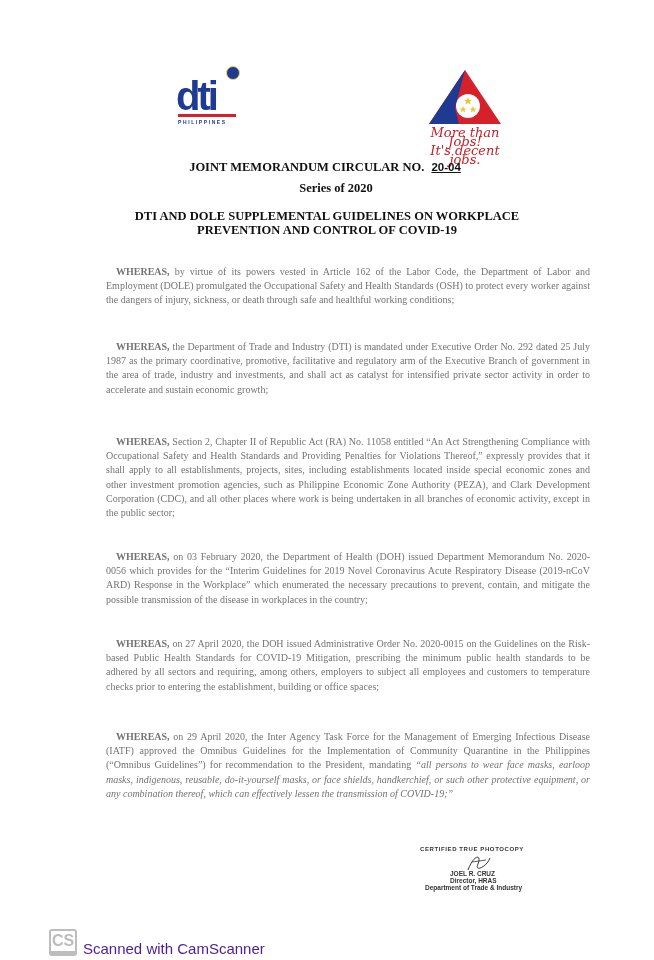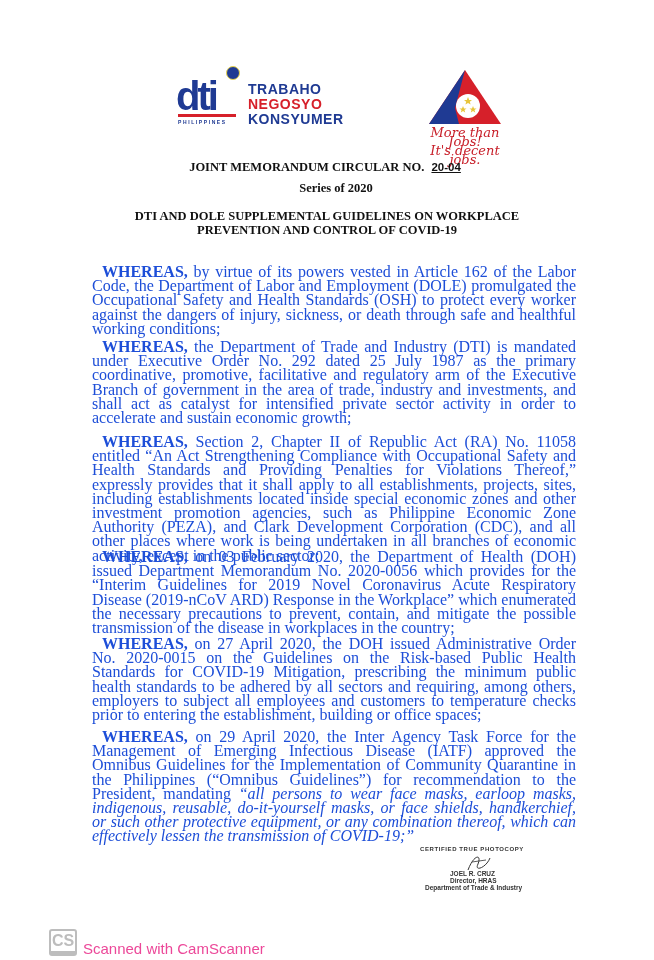--- a/index.html
+++ b/index.html
@@ -38,22 +38,22 @@
     
     .heading { position: absolute; left: 0; width: 654px; text-align: center; font-weight: bold; font-size: 12.5px; line-height: 14px; color: #111; }
     .h-jmc { top: 160px; }
     .h-jmc .num { text-decoration: underline; padding: 0 4px; font-family: "Liberation Sans", sans-serif; font-size: 11.5px; }
     .h-series { top: 181px; margin-left: 9px; }
     .h-title1 { top: 209px; }
     .h-title2 { top: 223px; }
 
     
     .para {
-      position: absolute; left: 92px; width: 484px; font-size: 16px; line-height: 14.2px;
-      text-align: justify; text-indent: 10px; color: #1d4ed8;
+      position: absolute; left: 106px; width: 484px; font-size: 10px; line-height: 14.2px;
+      text-align: justify; text-indent: 10px; color: #737373;
     }
     .para .lead { font-weight: bold; }
     .para .quote { font-style: italic; }
     .p1 { top: 265px; }
     .p2 { top: 340px; }
     .p3 { top: 435px; }
     .p4 { top: 550px; }
     .p5 { top: 637px; }
     .p6 { top: 730px; }
 
@@ -65,39 +65,34 @@
     .stamp-pos { position: absolute; left: 30px; top: 31px; font-size: 6.5px; }
     .stamp-dept { position: absolute; left: 5px; top: 38px; font-size: 6.5px; white-space: nowrap; }
 
     
     .cs { position: absolute; left: 5px; top: 928px; height: 28px; display: flex; align-items: center; }
     .cs-logo {
       width: 24px; height: 20px; border: 2px solid #bdbdbd; border-radius: 3px; border-bottom-width: 5px;
       color: #bdbdbd; font-family: Liberation Sans, sans-serif; font-weight: bold; font-size: 16px;
       display: flex; align-items: center; justify-content: center; box-sizing: content-box; margin-left: 44px;
     }
-    .cs-text { margin-left: 6px; font-family: "Liberation Sans", sans-serif; font-size: 15px; color: #ec4899; margin-top: 13px; }
+    .cs-text { margin-left: 6px; font-family: "Liberation Sans", sans-serif; font-size: 15px; color: #4c1d95; margin-top: 13px; }
   </style>
 </head>
 <body>
 
 <div class="page">
 
   <div class="logo-dti">
     <span class="dti-badge"></span>
     <span class="dti-word">dti</span>
     <span class="dti-bar"></span>
     <span class="dti-ph">PHILIPPINES</span>
   </div>
 
-  <div class="tagline">
-    <div class="tag-trabaho">TRABAHO</div>
-    <div class="tag-negosyo">NEGOSYO</div>
-    <div class="tag-konsyumer">KONSYUMER</div>
-  </div>
 
   <div class="logo-dole">
     <svg width="80" height="60" viewBox="0 0 80 60">
       <polygon points="40,2 4,56 76,56" fill="#d6202a"></polygon>
       <polygon points="40,2 4,56 34,56 30,40" fill="#1f3a93"></polygon>
       <circle cx="43" cy="38" r="12" fill="#ffffff"></circle>
       <polygon points="43,29 44.2,32 47,32 44.8,33.8 45.6,36.6 43,35 40.4,36.6 41.2,33.8 39,32 41.8,32" fill="#e8c53a"></polygon>
       <polygon points="38,38 39,40.4 41.5,40.4 39.5,42 40.2,44.4 38,43 35.8,44.4 36.5,42 34.5,40.4 37,40.4" fill="#e8c53a"></polygon>
       <polygon points="48,38 49,40.4 51.5,40.4 49.5,42 50.2,44.4 48,43 45.8,44.4 46.5,42 44.5,40.4 47,40.4" fill="#e8c53a"></polygon>
     </svg>

